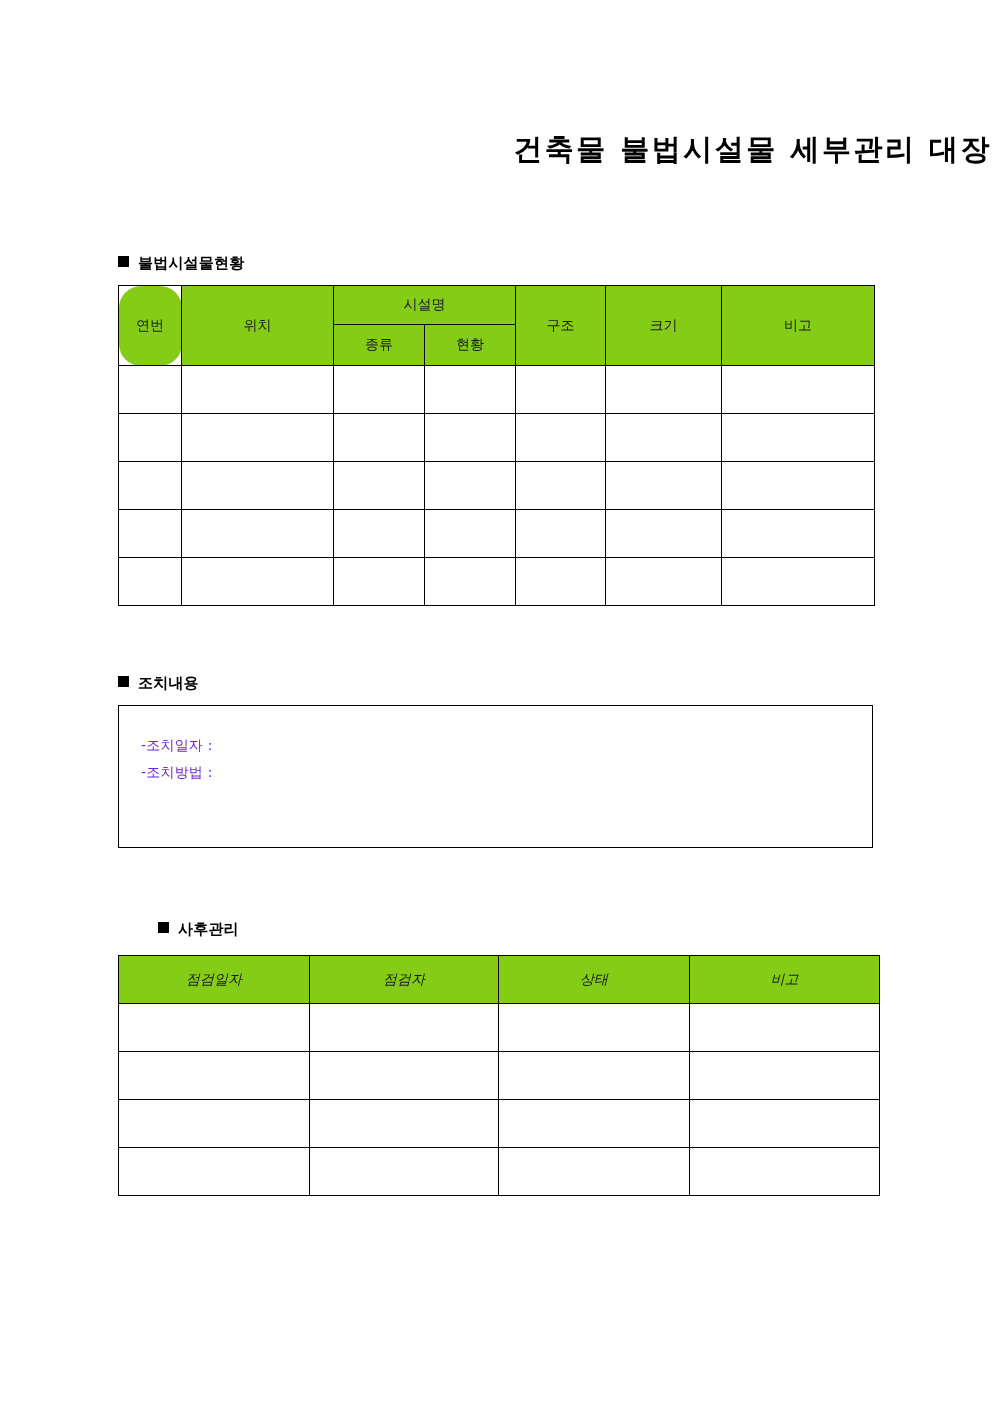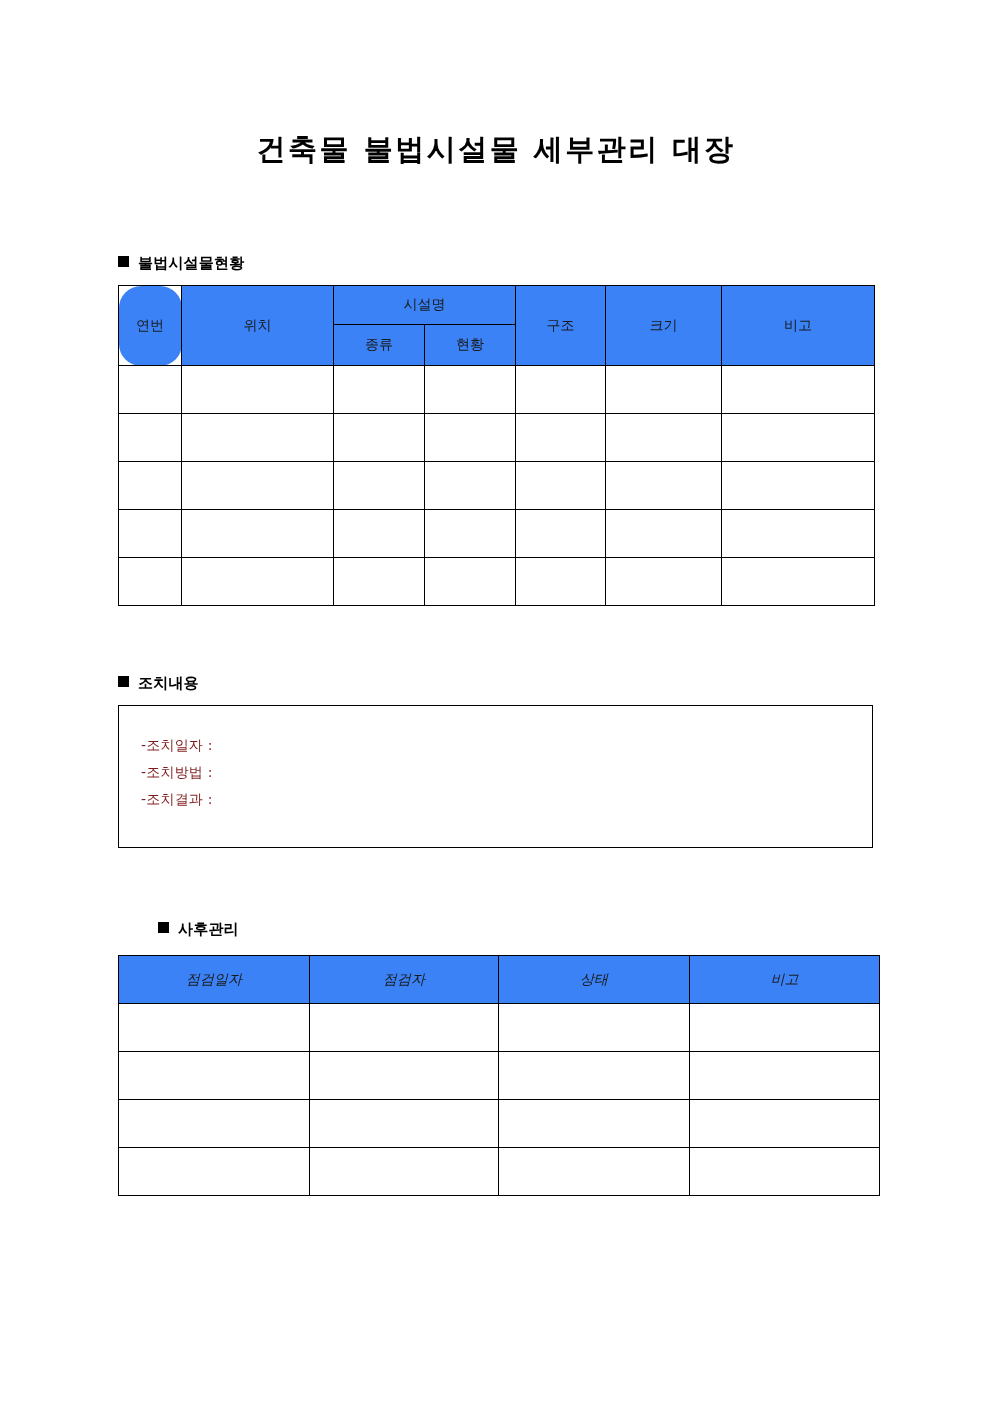--- a/index.html
+++ b/index.html
@@ -25,21 +25,21 @@
     height: 1403px;
     background: #ffffff;
   }
 
   
   .doc-title {
     position: absolute;
     left: 0;
     top: 129px;
     width: 992px;
-    text-align: center;
+    text-align: right;
     font-size: 29px;
     font-weight: bold;
     letter-spacing: 2.5px;
     line-height: 40px;
     white-space: pre;
   }
 
   
   .section-head {
     position: absolute;
@@ -74,21 +74,21 @@
     border: 1px solid #000000;
     padding: 0;
     margin: 0;
     font-weight: normal;
     font-size: 14px;
     text-align: center;
     vertical-align: middle;
     color: #1a1a1a;
   }
   table.grid th {
-    background: #3b82f6;
+    background: #84cc16;
   }
 
   
   #table-status {
     left: 118px;
     top: 285px;
     width: 757px;
   }
   #table-status th.h-yeonbeon  { width: 62px; border-radius: 22px;  }
   #table-status th.h-wichi     { width: 151px; }
@@ -113,21 +113,21 @@
     background: #ffffff;
     box-sizing: border-box;
   }
   #box-action .action-lines {
     padding: 26px 0 0 22px;
   }
   #box-action .action-line {
     font-size: 14px;
     line-height: 27px;
     letter-spacing: 0.2px;
-    color: #7f1d1d;
+    color: #6d28d9;
     white-space: pre;
   }
 
   
   #table-followup {
     left: 118px;
     top: 955px;
     width: 757px;
   }
   #table-followup th.f-date   { width: 190px; }
@@ -214,21 +214,20 @@
   </table>
 
   <div class="section-head" id="sec-head-2">
     <span class="bullet"></span><span>조치내용</span>
   </div>
 
   <div id="box-action">
     <div class="action-lines" id="action-lines">
         <div class="action-line">-조치일자 :</div>
         <div class="action-line">-조치방법 :</div>
-        <div class="action-line">-조치결과 :</div>
       </div>
   </div>
 
   <div class="section-head" id="sec-head-3">
     <span class="bullet"></span><span>사후관리</span>
   </div>
 
   <table class="grid" id="table-followup">
     <thead>
       <tr>

